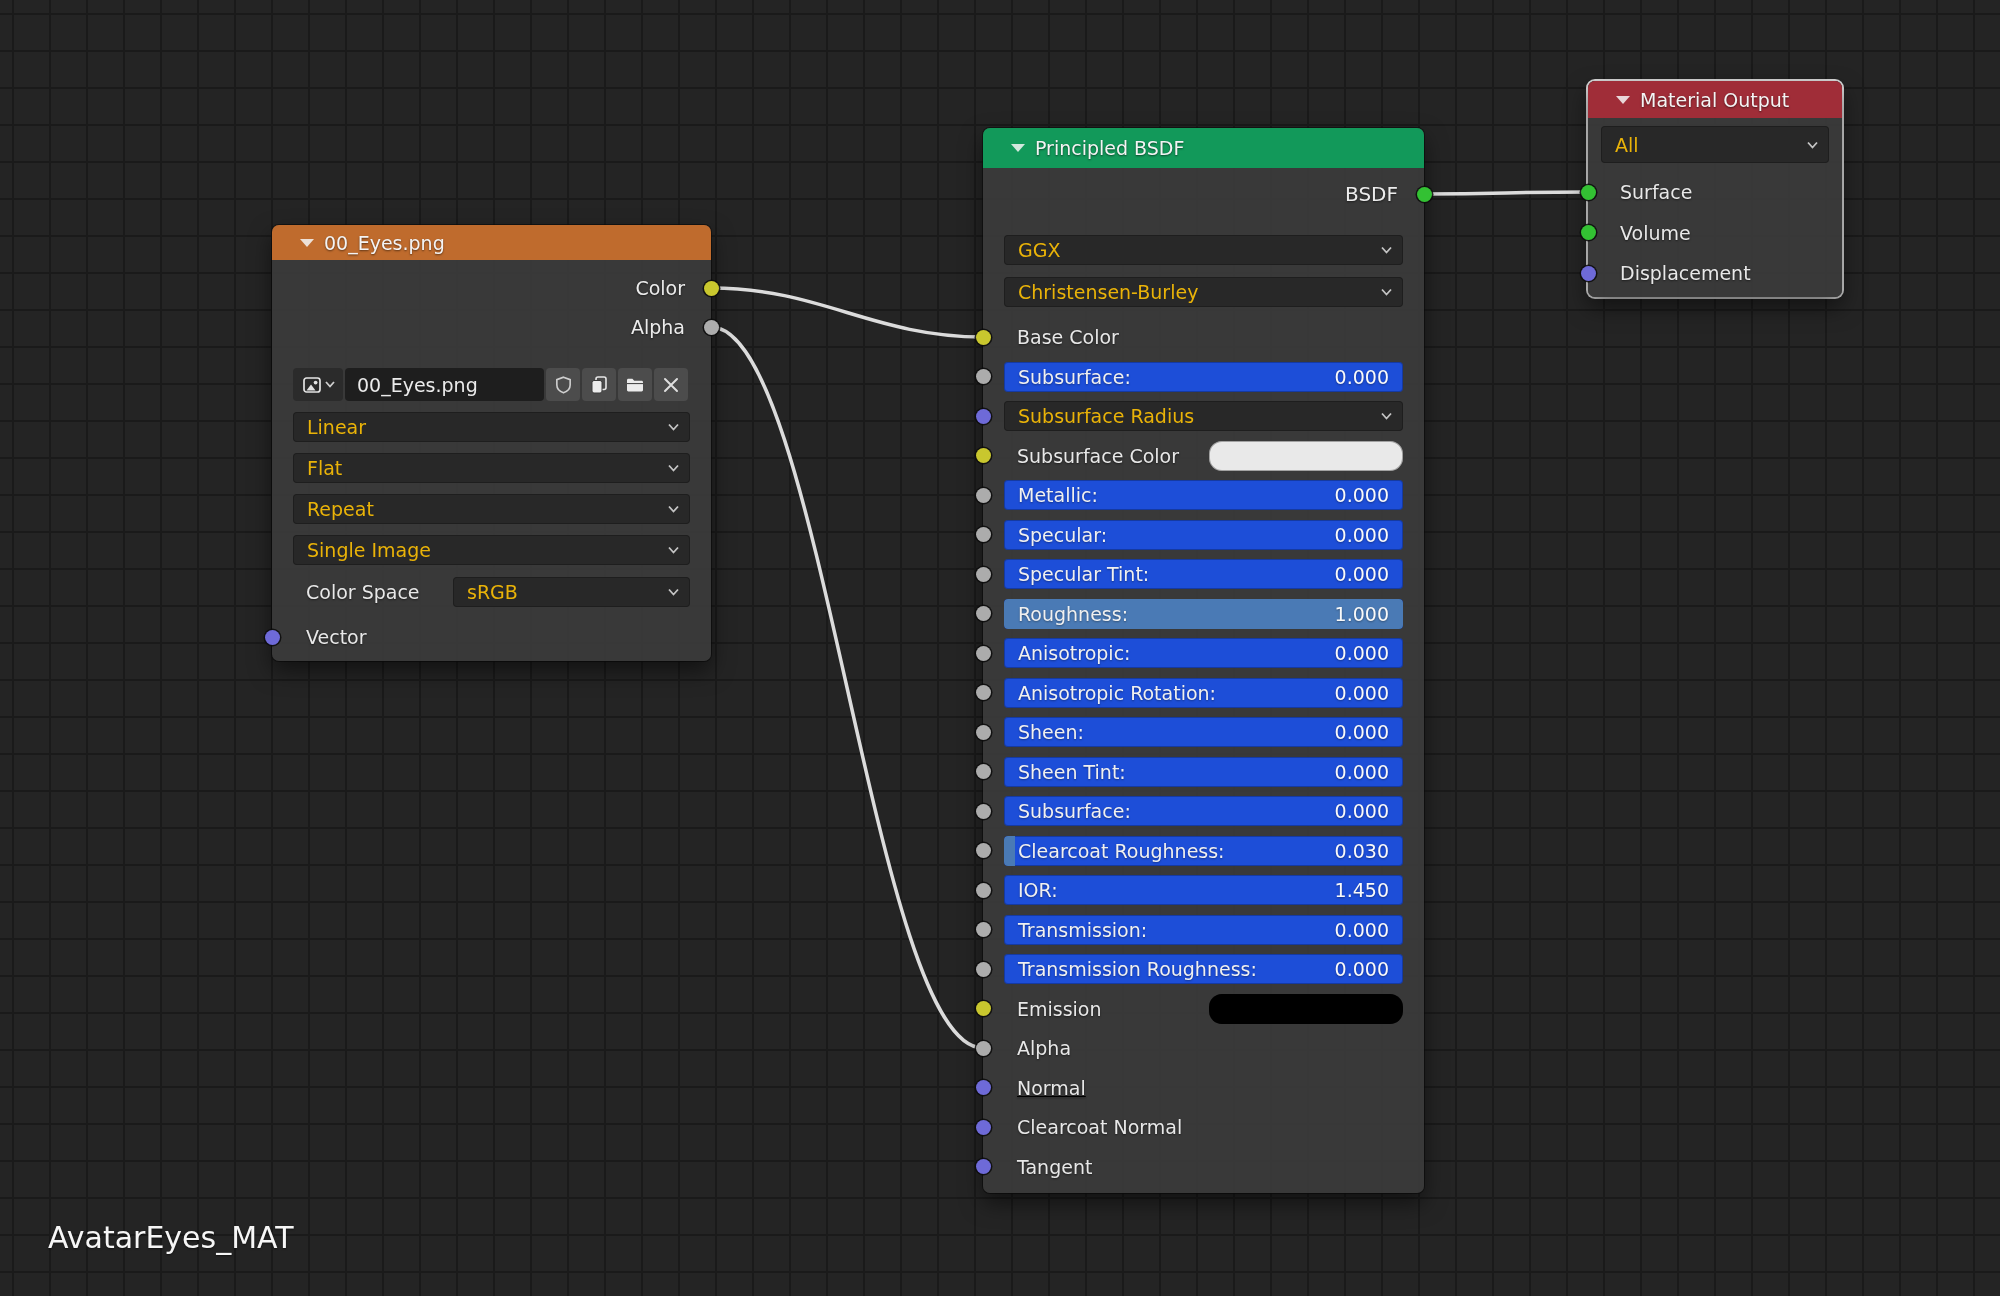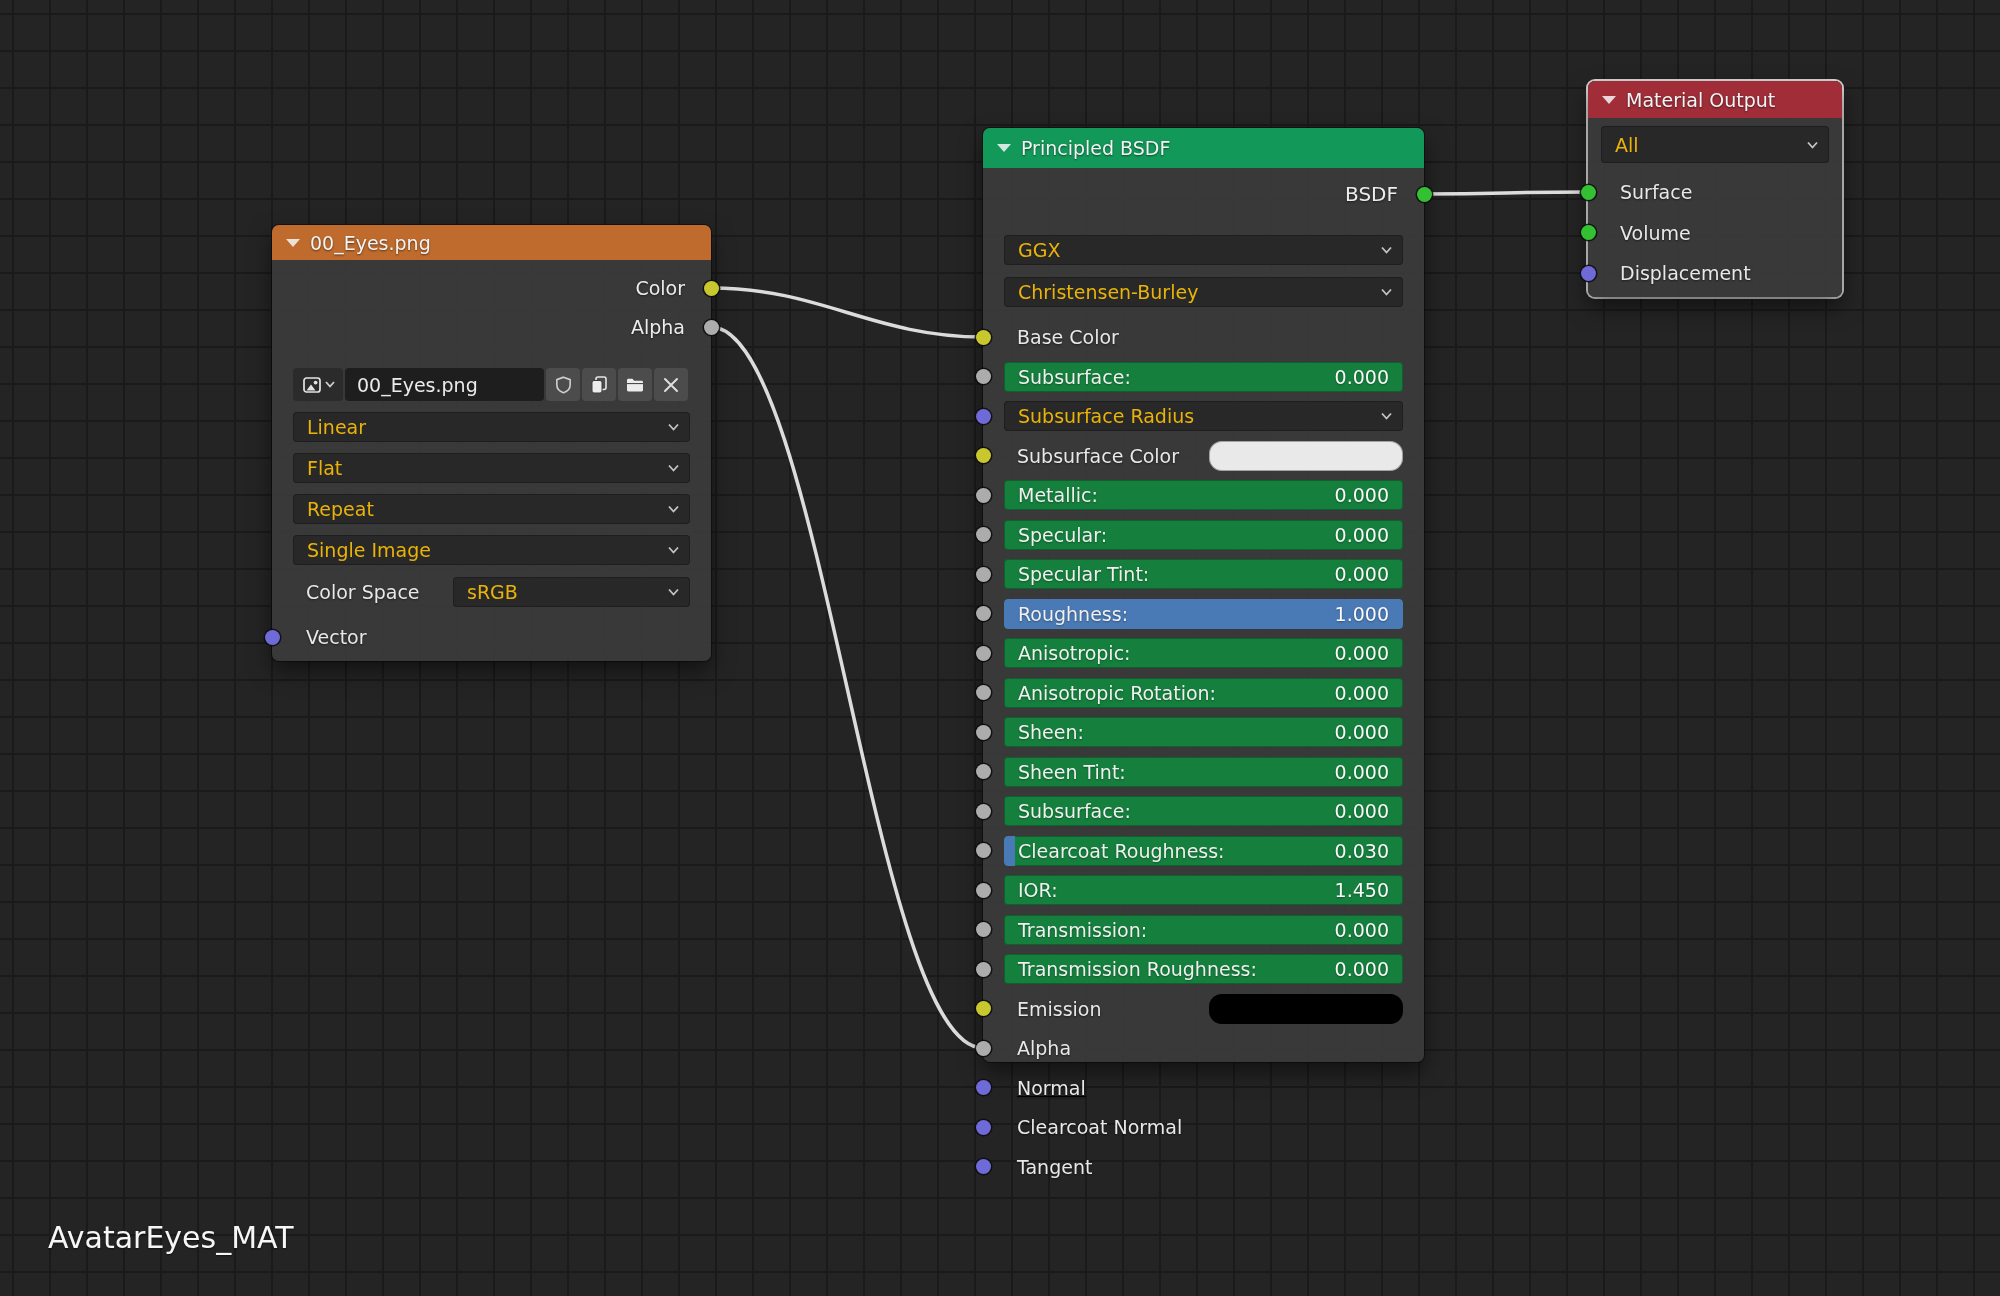--- a/index.html
+++ b/index.html
@@ -15,40 +15,40 @@
   }
   #wires{position:absolute;left:0;top:0;z-index:1;}
   .node{
     position:absolute;z-index:2;border-radius:7px;
     background:rgba(58,58,58,0.94);
     box-shadow:0 10px 22px rgba(0,0,0,0.5), 0 0 0 1px rgba(12,12,12,0.65);
   }
   .node.active{box-shadow:0 10px 22px rgba(0,0,0,0.5), 0 0 0 2px #d9d9d9;}
   .nheader{
     position:absolute;left:0;top:0;right:0;display:flex;align-items:center;
-    border-radius:7px 7px 0 0;padding-left:14px;gap:10px;
+    border-radius:7px 7px 0 0;padding-left:28px;gap:10px;
   }
   .nheader .tri{
     width:0;height:0;border-left:7px solid transparent;border-right:7px solid transparent;
     border-top:8px solid rgba(245,245,245,0.85);flex:0 0 auto;
   }
   .ntitle{color:#f4f4f4;font-size:19px;text-shadow:0 1px 2px rgba(0,0,0,0.55);white-space:nowrap;}
   .row{position:relative;height:30px;}
   .plain{color:#e8e8e8;font-size:19px;line-height:30px;padding-left:34px;
          text-shadow:0 1px 2px rgba(0,0,0,0.5);white-space:nowrap;}
   .outlabel{color:#ececec;font-size:19px;line-height:30px;text-align:right;padding-right:26px;
             text-shadow:0 1px 2px rgba(0,0,0,0.5);}
   .widget{
     position:relative;margin:0 21px;height:30px;border-radius:4px;background:#282828;
     display:flex;align-items:center;overflow:hidden;
     box-shadow:inset 0 0 0 1px rgba(0,0,0,0.25);
   }
   .widget .ddtext{color:#eab308;font-size:19px;padding-left:14px;white-space:nowrap;z-index:1;}
   .widget .chev{position:absolute;right:11px;top:50%;margin-top:-4px;z-index:1;}
-  .slider{background:#15803d;}
+  .slider{background:#1d4ed8;}
   .slider .fill{position:absolute;left:0;top:0;bottom:0;background:#4a7ab5;border-radius:4px 0 0 4px;}
   .slider .lab{color:#f0f0f0;font-size:19px;padding-left:14px;flex:1;white-space:nowrap;z-index:1;
                text-shadow:0 1px 2px rgba(0,0,0,0.35);}
   .slider .val{color:#fafafa;font-size:19px;padding-right:14px;z-index:1;
                text-shadow:0 1px 2px rgba(0,0,0,0.35);}
   .socket{
     position:absolute;width:15px;height:15px;border-radius:50%;
     box-shadow:0 0 0 1.5px rgba(12,12,12,0.85);z-index:3;
   }
   .swatch{position:absolute;right:21px;top:0;height:30px;width:194px;border-radius:13px;
@@ -169,21 +169,21 @@
         </svg>
       </div>
     </div>
 
     <div class="row" style="position:absolute;left:0;right:0;top:397px;">
       <span class="plain">Vector</span>
       <span class="socket" style="left:-7.5px;top:7.5px;background:#6E6AD8;"></span>
     </div>
   </div>
 
-  <div class="node" id="bsdf-node" style="left:983px;top:128px;width:441px;height:934px;">
+  <div class="node" id="bsdf-node" style="left:983px;top:128px;width:441px;height:1065px;">
     <div class="nheader" style="height:40px;background:#12995A;">
       <span class="tri"></span>
       <span class="ntitle">Principled BSDF</span>
     </div>
 
     <div class="row" style="position:absolute;left:12px;right:0;top:48px;height:36px;">
       <span class="outlabel" style="display:block;line-height:36px;font-size:20px;">BSDF</span>
       <span class="socket" style="right:-7.5px;top:10.5px;background:#33C133;"></span>
     </div>
 

